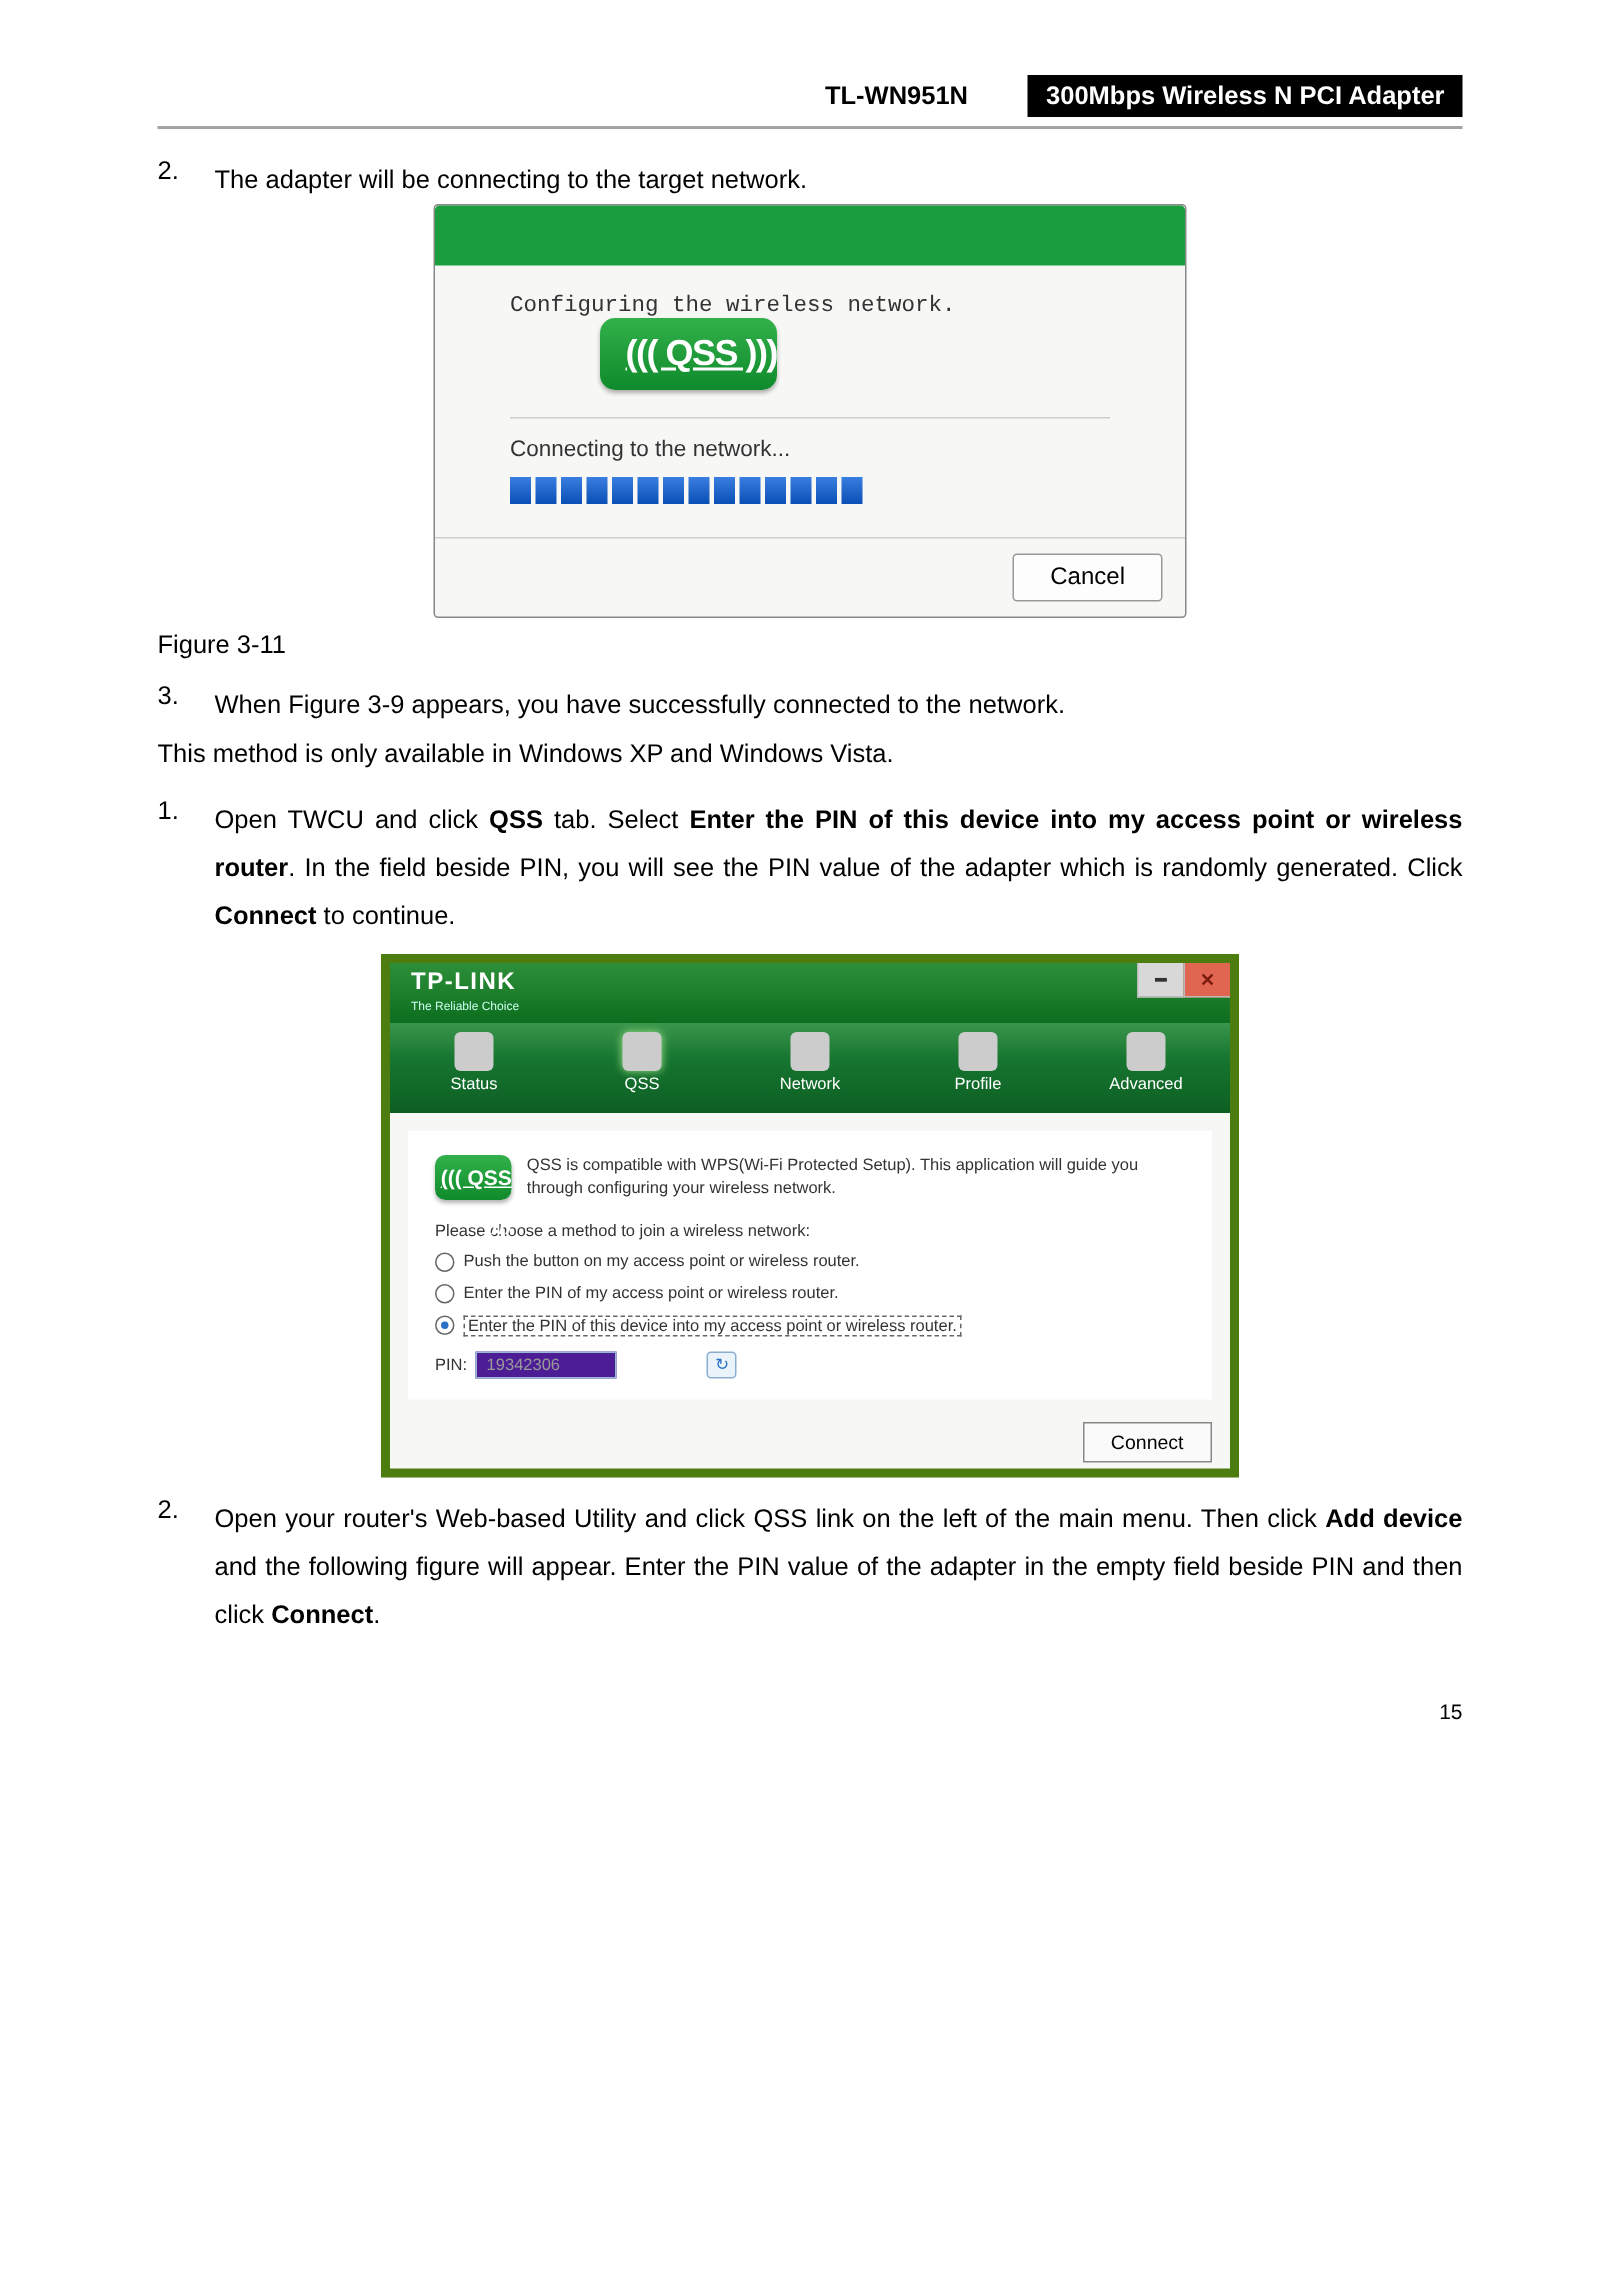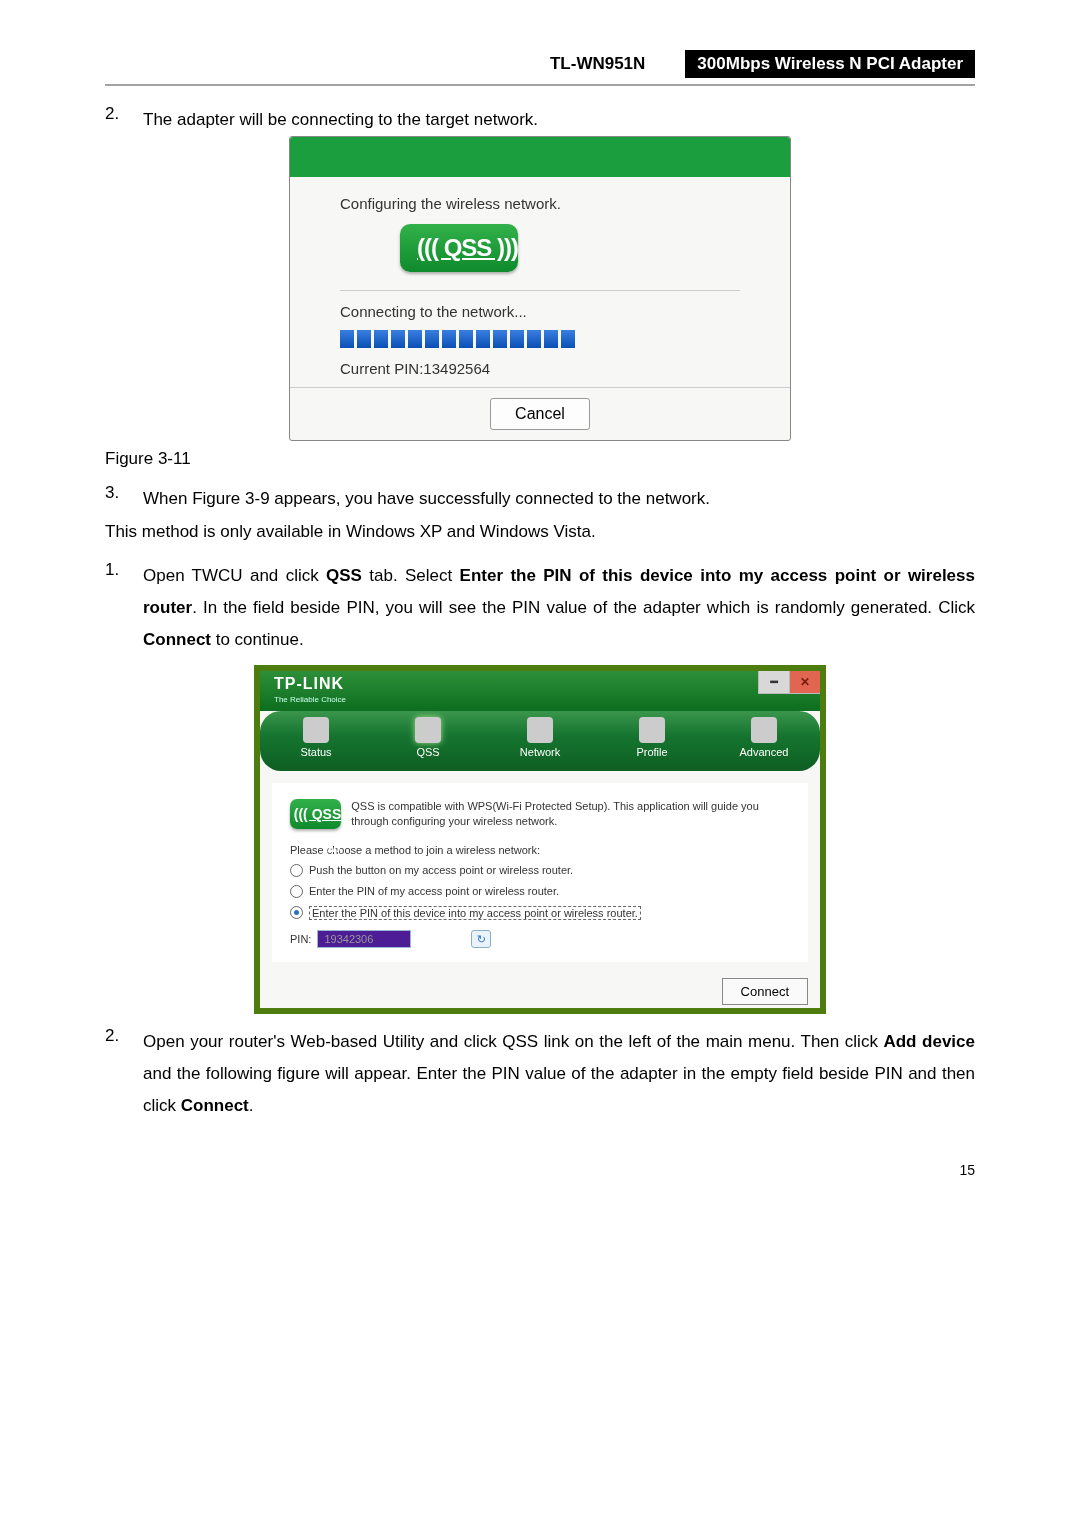--- a/index.html
+++ b/index.html
@@ -45,21 +45,22 @@
       background: #1a9e3e;
       height: 40px;
       border-radius: 3px 3px 0 0;
     }
     .dialog1 .d1-body {
       padding: 18px 50px 10px 50px;
       font-size: 15px;
       color: #333;
     }
     .dialog1 .configuring {
-      margin-bottom: 12px;
+      margin-bottom: 0;
+      font-family: Liberation Mono, monospace;
     }
     .qss-badge {
       display: block;
       width: 118px;
       height: 48px;
       margin: 0 auto 18px 30px;
       margin-left: 60px;
       background: linear-gradient(#32b14a,#0f8a2c);
       border-radius: 10px;
       box-shadow: 0 2px 3px rgba(0,0,0,.3);
@@ -100,21 +101,21 @@
       margin-right: 3px;
       background: linear-gradient(#3a7ee0,#0a4fb5);
     }
     .pin-line {
       font-size: 15px;
       color: #333;
     }
     .dialog1 .footer {
       border-top: 1px solid #ccc;
       padding: 10px 15px;
-      text-align: center;
+      text-align: right;
     }
     .btn {
       display: inline-block;
       background: #fdfdfd;
       border: 1px solid #999;
       border-radius: 3px;
       padding: 6px 24px;
       font-size: 16px;
     }
     .fig-caption {
@@ -176,21 +177,20 @@
       font-size: 12px;
       text-align: center;
       line-height: 22px;
       font-weight: bold;
     }
     .twcu .win-ctrl.close { background: #e06652; color: #7a1a0d; }
     .twcu .tabs {
       background: linear-gradient(#3a964b 0%, #167530 40%, #0d5f22 100%);
       height: 60px;
       display: flex;
-      border-radius: 21px;
     }
     .twcu .tab {
       flex: 1;
       text-align: center;
       color: #fff;
       font-size: 11px;
       padding-top: 6px;
       cursor: pointer;
     }
     .twcu .tab .ticon {
@@ -328,21 +328,20 @@
   <div class="dialog1">
     <div class="green-bar"></div>
     <div class="d1-body">
       <div class="configuring">Configuring the wireless network.</div>
       <div class="qss-badge">((( QSS )))</div>
       <div class="connecting-row">
         <div>Connecting to the network...</div>
         <div class="progress">
           <span class="block"></span><span class="block"></span><span class="block"></span><span class="block"></span><span class="block"></span><span class="block"></span><span class="block"></span><span class="block"></span><span class="block"></span><span class="block"></span><span class="block"></span><span class="block"></span><span class="block"></span><span class="block"></span>
         </div>
-        <div class="pin-line">Current PIN:13492564</div>
       </div>
     </div>
     <div class="footer">
       <span class="btn">Cancel</span>
     </div>
   </div>
   <div class="fig-caption">Figure 3-11</div>
 
   <div class="num-indent">
     <div class="num">3.</div>

